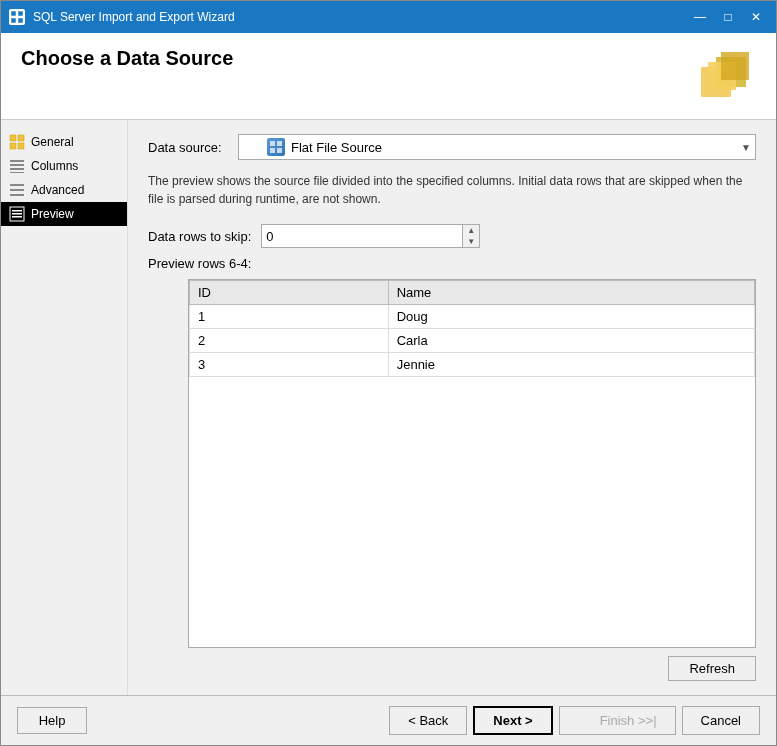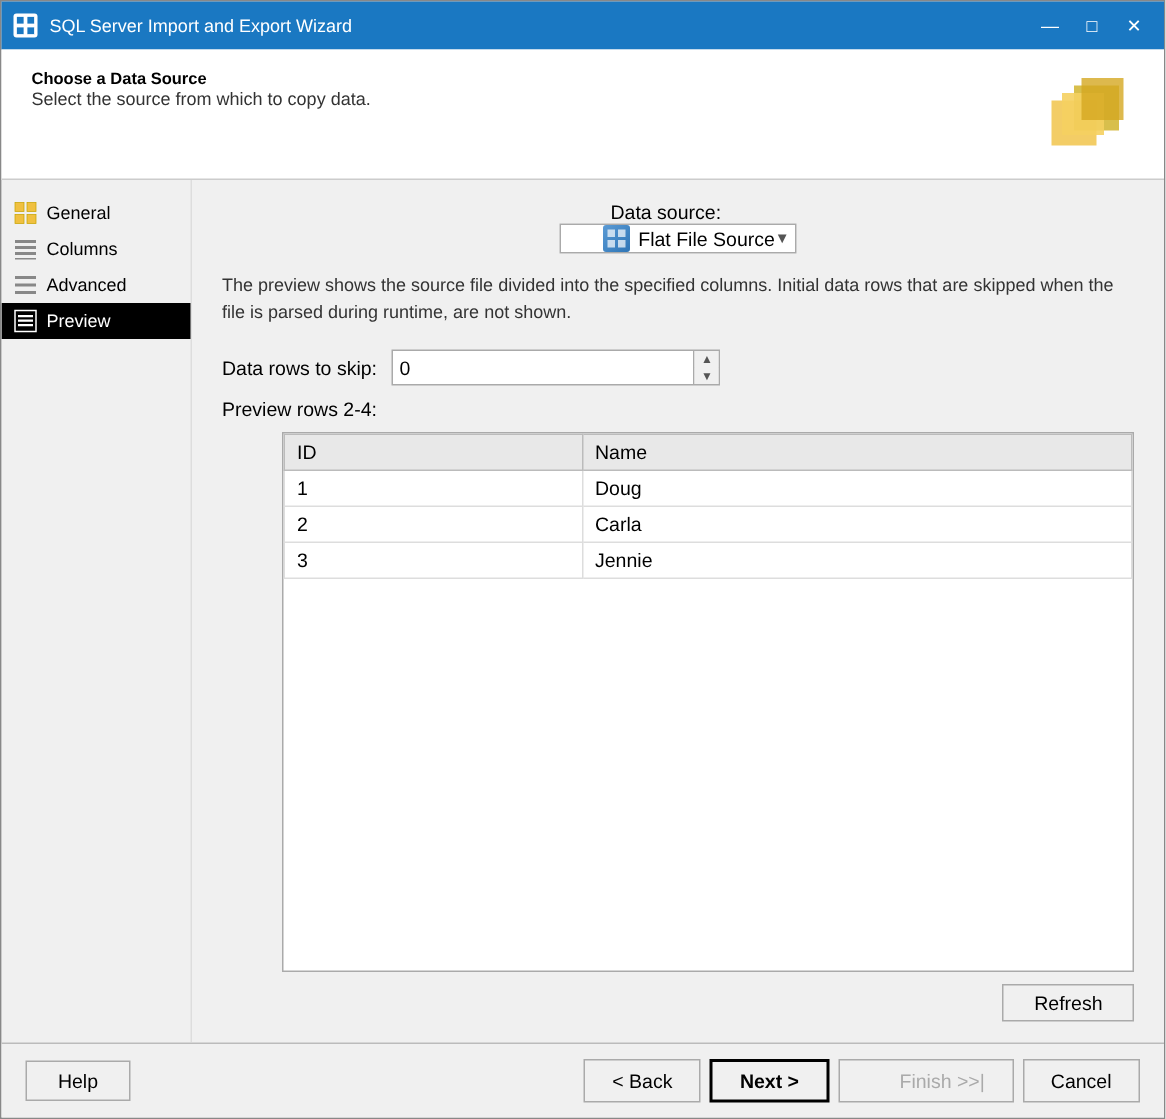--- a/index.html
+++ b/index.html
@@ -67,24 +67,24 @@
       background: white;
       padding: 14px 20px 12px 20px;
       border-bottom: 1px solid #ccc;
       display: flex;
       align-items: flex-start;
       justify-content: space-between;
       flex-shrink: 0;
     }
     .page-header-text {}
     .page-title {
-      font-size: 11px;
+      font-size: 20px;
       font-weight: bold;
       color: #000;
-      margin-bottom: 0;
+      margin-bottom: 16px;
     }
     .page-subtitle {
       font-size: 12px;
       color: #333;
     }
     .page-header-icon {
       width: 60px;
       height: 60px;
       position: relative;
     }
@@ -123,21 +123,20 @@
       padding: 14px 20px;
       background: #f0f0f0;
       display: flex;
       flex-direction: column;
       overflow: hidden;
     }
     .data-source-row {
       display: flex;
       align-items: center;
       margin-bottom: 12px;
-      flex-direction: column;
     }
     .data-source-label {
       width: 90px;
       font-size: 13px;
       color: #000;
     }
     .data-source-select {
       flex: 1;
       height: 26px;
       border: 1px solid #aaa;
@@ -307,21 +306,20 @@
     <div class="title-bar-controls">
       <button class="title-bar-btn">—</button>
       <button class="title-bar-btn">□</button>
       <button class="title-bar-btn close">✕</button>
     </div>
   </div>
 
   <div class="page-header">
     <div class="page-header-text">
       <div class="page-title">Choose a Data Source</div>
-      <div class="page-subtitle">Select the source from which to copy data.</div>
     </div>
     <div class="page-header-icon">
       <svg width="60" height="60" viewBox="0 0 60 60">
         <rect x="5" y="20" width="30" height="30" fill="#f0c040" opacity="0.8"></rect>
         <rect x="20" y="10" width="30" height="30" fill="#c8a400" opacity="0.7"></rect>
         <rect x="12" y="15" width="28" height="28" fill="#f5d060" opacity="0.9"></rect>
         <rect x="25" y="5" width="28" height="28" fill="#d4a820" opacity="0.8"></rect>
       </svg>
     </div>
   </div>
@@ -400,21 +398,21 @@
         <span class="skip-label">Data rows to skip:</span>
         <div class="skip-input-wrapper">
           <input class="skip-input" type="text" value="0" style="">
           <div class="skip-spinner">
             <button class="spin-btn">▲</button>
             <button class="spin-btn">▼</button>
           </div>
         </div>
       </div>
 
-      <div class="preview-label">Preview rows 2-4:</div>
+      <div class="preview-label">Preview rows 6-4:</div>
 
       <div class="preview-table-wrapper">
         <table class="preview-table">
           <thead>
             <tr>
               <th>ID</th>
               <th>Name</th>
             </tr>
           </thead>
           <tbody id="preview-tbody">

